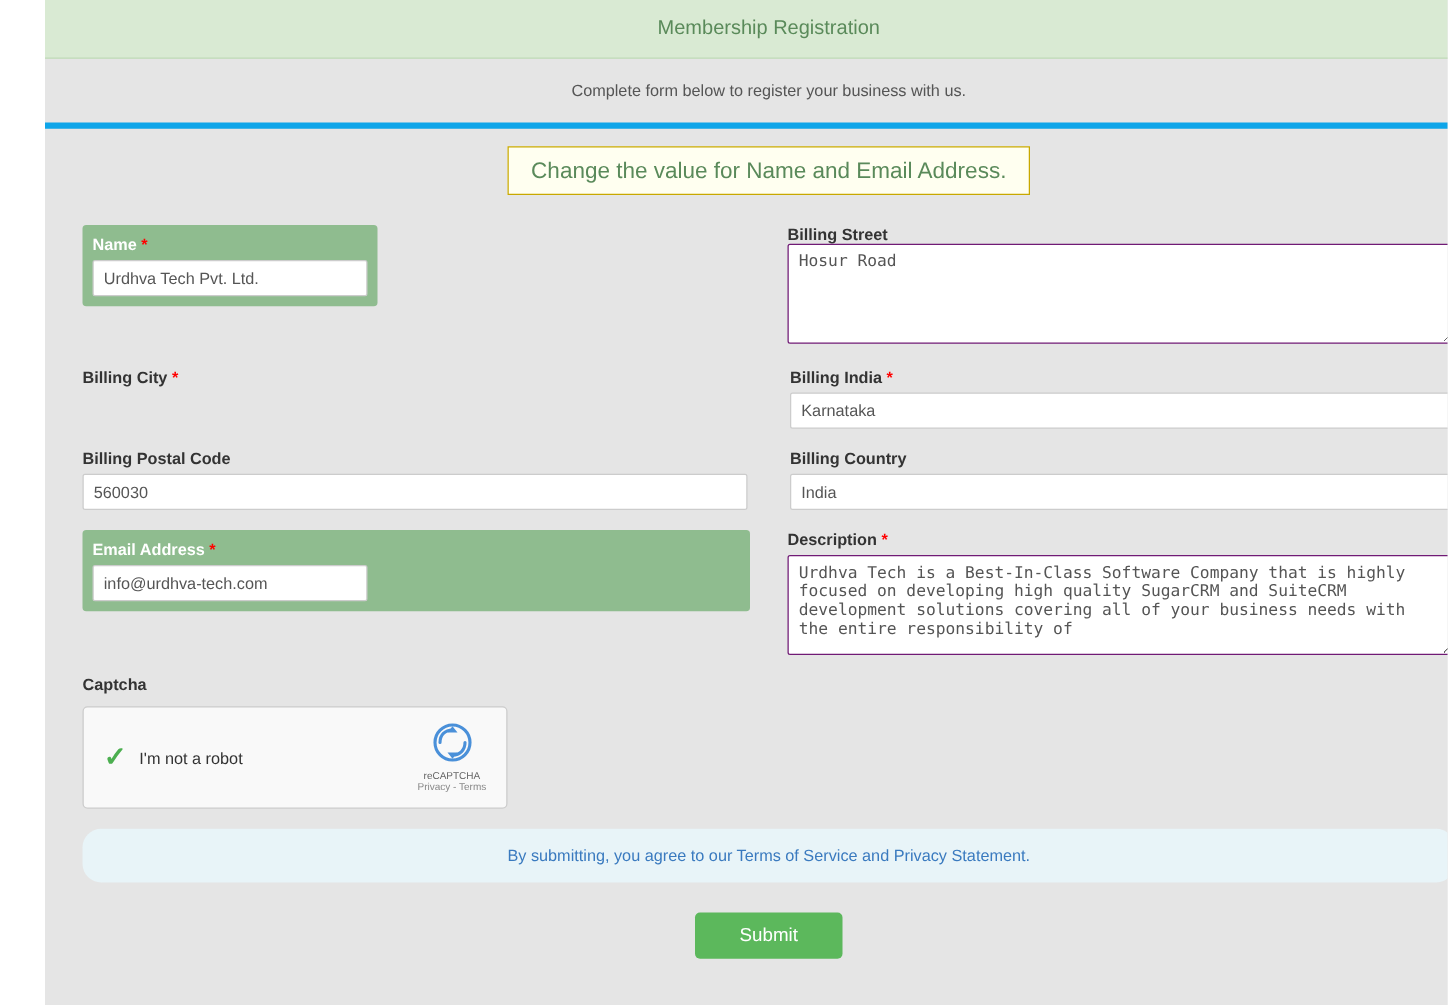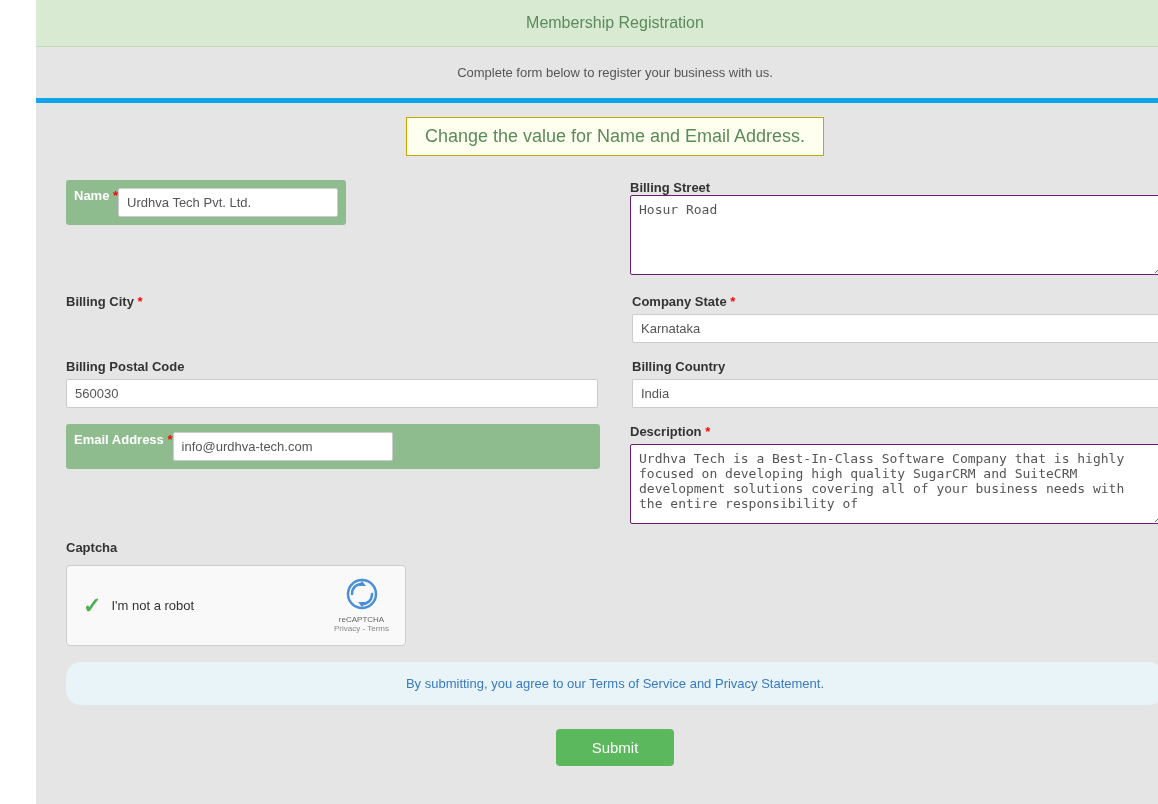--- a/index.html
+++ b/index.html
@@ -106,20 +106,21 @@
       color: #555;
       resize: vertical;
       min-height: 80px;
     }
 
     .highlighted-group {
       background: #8fbc8f;
       padding: 8px;
       border-radius: 3px;
       display: inline-flex;
+      flex-direction: column;
       margin-bottom: 0;
     }
 
     .highlighted-group label {
       color: #fff;
       font-weight: bold;
     }
 
     .highlighted-group input {
       background: #fff;
@@ -275,21 +276,21 @@
 
     <div class="form-row">
       <div class="form-group">
         <label>
           <span>Billing City</span>
           <span class="required">*</span>
         </label>
       </div>
       <div class="form-group">
         <label>
-          <span>Company State</span>
+          <span>Billing India</span>
           <span class="required">*</span>
         </label>
         <input type="text" class="full-width-input" value="Karnataka" style="">
       </div>
     </div>
 
     <div class="form-row">
       <div class="form-group">
         <label>
           <span>Billing Postal Code</span>

